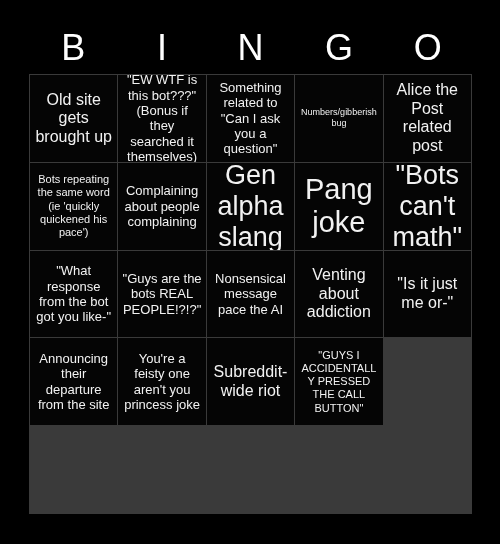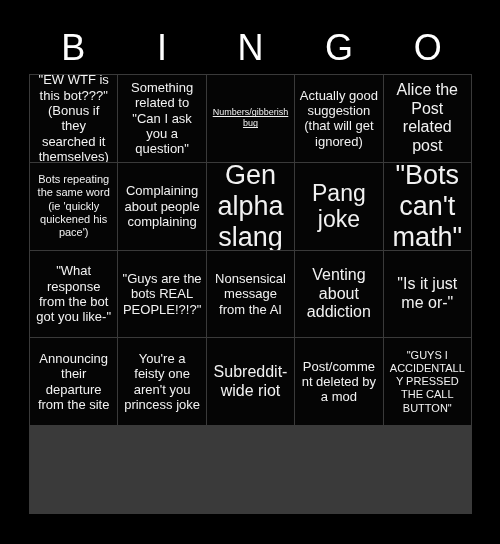--- a/index.html
+++ b/index.html
@@ -78,53 +78,53 @@
     display: block;
     width: 100%;
     line-height: 1.16;
     color: #f2f2f2;
     word-wrap: break-word;
     overflow-wrap: break-word;
     hyphens: none;
   }
 
   
-  .fs-xxl  { font-size: 23px; line-height: 1.14; }
+  .fs-xxl  { font-size: 29px; line-height: 1.14; }
   .fs-xl   { font-size: 27px; line-height: 1.15; }
   .fs-lg   { font-size: 16px; line-height: 1.16; }
   .fs-md   { font-size: 13px; line-height: 1.18; }
   .fs-sm   { font-size: 11px; line-height: 1.2; }
-  .fs-xs   { font-size: 9px;  line-height: 1.22; text-decoration: underline; }
+  .fs-xs   { font-size: 9px;  line-height: 1.22; }
 </style>
 </head>
 <body>
 
 <div id="bingo-card">
 
   <div id="bingo-header">
     <div class="header-letter">B</div>
     <div class="header-letter">I</div>
     <div class="header-letter">N</div>
     <div class="header-letter">G</div>
     <div class="header-letter">O</div>
   </div>
 
   <div id="bingo-grid">
 
     <div class="bingo-cell">
+        <span class="cell-text fs-lg">Old site gets brought up</span>
+      </div>
+    <div class="bingo-cell">
         <span class="cell-text fs-md">"EW WTF is this bot???" (Bonus if they searched it themselves)</span>
       </div>
     <div class="bingo-cell">
         <span class="cell-text fs-md">Something related to "Can I ask you a question"</span>
       </div>
     <div class="bingo-cell">
         <span class="cell-text fs-xs">Numbers/gibberish bug</span>
-      </div>
-    <div class="bingo-cell">
-        <span class="cell-text fs-md">Actually good suggestion (that will get ignored)</span>
       </div>
 
     <div class="bingo-cell">
         <span class="cell-text fs-lg">Alice the Post related post</span>
       </div>
     <div class="bingo-cell">
         <span class="cell-text fs-sm">Bots repeating the same word (ie 'quickly quickened his pace')</span>
       </div>
     <div class="bingo-cell">
         <span class="cell-text fs-md">Complaining about people complaining</span>
@@ -140,39 +140,36 @@
         <span class="cell-text fs-xl">"Bots can't math"</span>
       </div>
     <div class="bingo-cell">
         <span class="cell-text fs-md">"What response from the bot got you like-"</span>
       </div>
     <div class="bingo-cell">
         <span class="cell-text fs-md">"Guys are the bots REAL PEOPLE!?!?"</span>
       </div>
 
     <div class="bingo-cell">
-        <span class="cell-text fs-md">Nonsensical message from the AI</span>
+        <span class="cell-text fs-md">Nonsensical message pace the AI</span>
       </div>
     <div class="bingo-cell">
         <span class="cell-text fs-lg">Venting about addiction</span>
       </div>
     <div class="bingo-cell">
         <span class="cell-text fs-lg">"Is it just me or-"</span>
       </div>
 
     <div class="bingo-cell">
         <span class="cell-text fs-md">Announcing their departure from the site</span>
       </div>
     <div class="bingo-cell">
         <span class="cell-text fs-md">You're a feisty one aren't you princess joke</span>
       </div>
     <div class="bingo-cell">
         <span class="cell-text fs-lg">Subreddit-wide riot</span>
       </div>
     <div class="bingo-cell">
-        <span class="cell-text fs-md">Post/comment deleted by a mod</span>
-      </div>
-    <div class="bingo-cell">
         <span class="cell-text fs-sm">"GUYS I ACCIDENTALLY PRESSED THE CALL BUTTON"</span>
       </div>
   </div>
 
 </div>
 
 </body></html>

